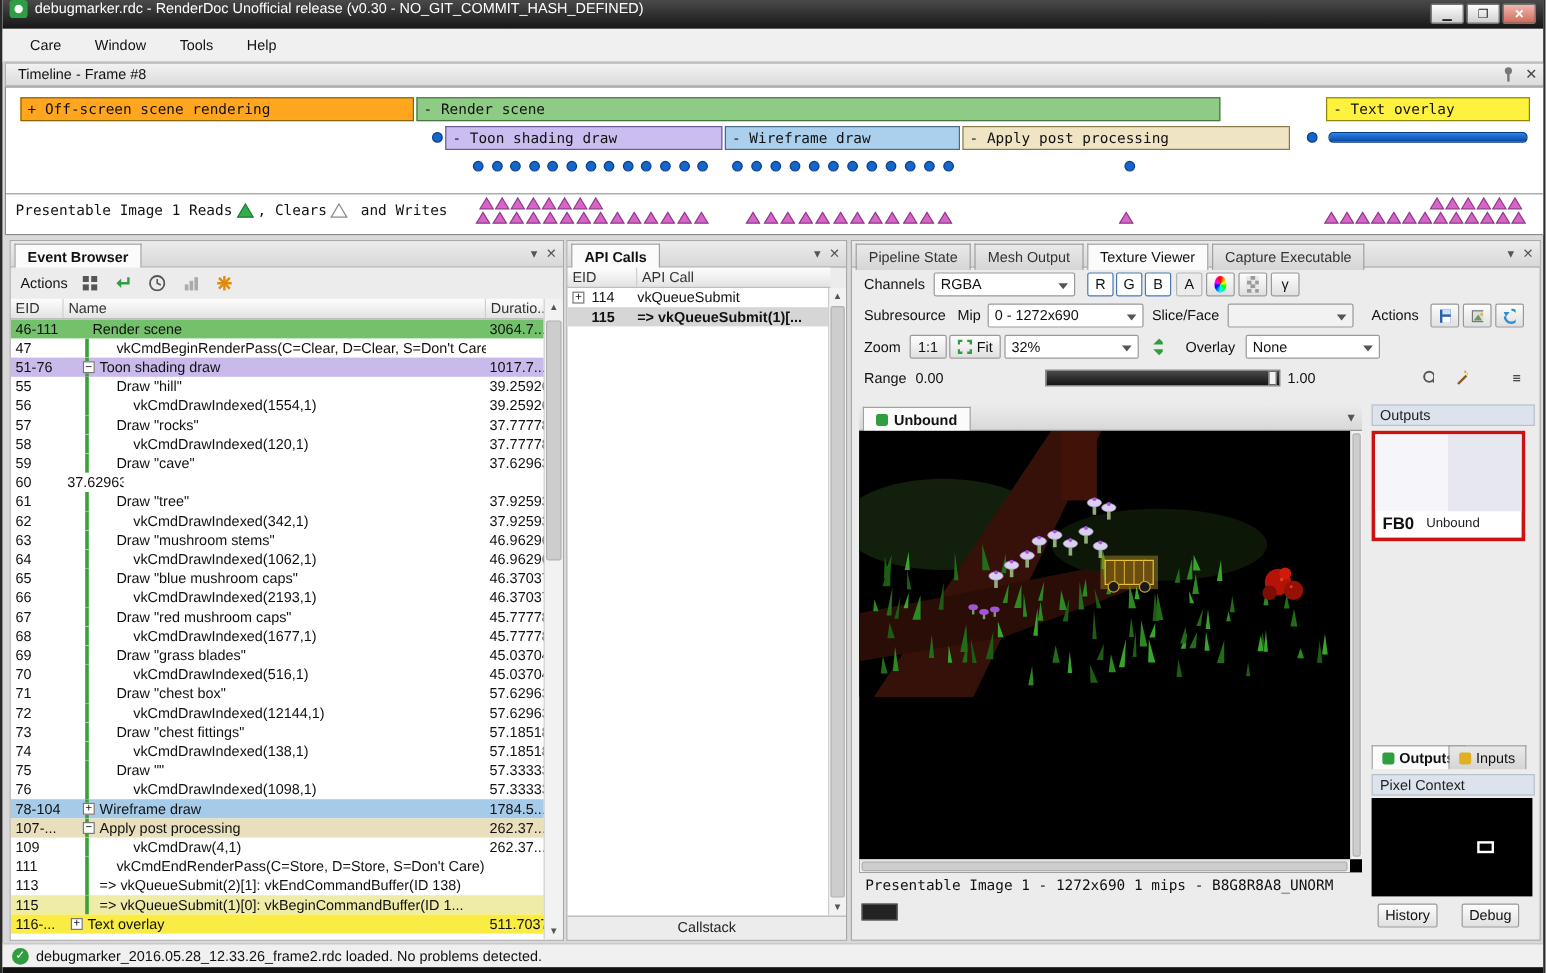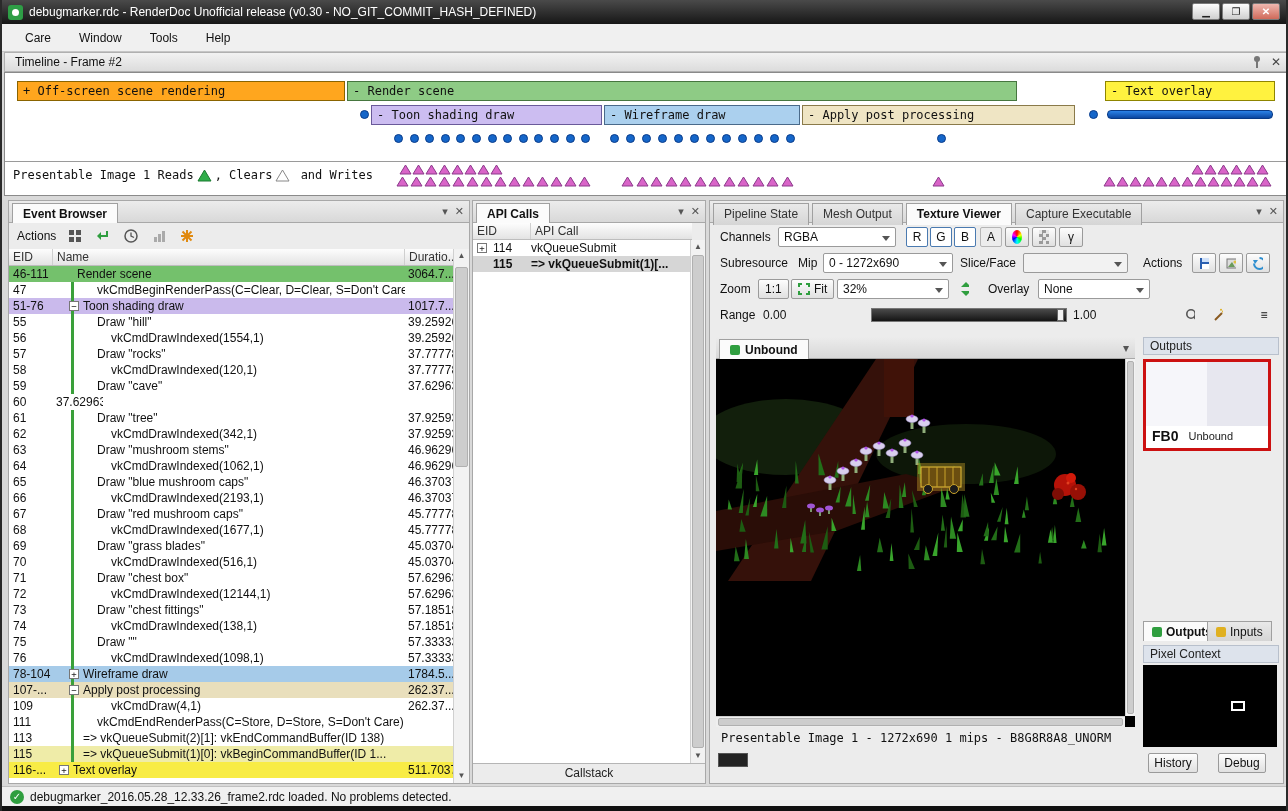--- a/index.html
+++ b/index.html
@@ -1,20 +1,20 @@
 <!DOCTYPE html>
 <html><head>
 <meta charset="utf-8">
 <style>
   *{margin:0;padding:0;box-sizing:border-box}
   html,body{width:1288px;height:811px;overflow:hidden}
   body{font-family:"Liberation Sans",sans-serif;font-size:12px;color:#111;background:#d4d4d4}
   #window{position:relative;width:1288px;height:811px;background:#d9d9d9;border-left:2px solid #2a2a2a;border-right:2px solid #2a2a2a;overflow:hidden}
   
-  #titlebar{position:absolute;left:0;top:0;width:100%;height:24px;background:linear-gradient(#4a4a4a,#161616);display:flex;align-items:center;padding:0 6px;color:#fff}
+  #titlebar{position:absolute;left:0;top:0;width:100%;height:24px;background:linear-gradient(#4a4a4a,#161616);display:flex;padding:0 6px;color:#fff}
   #titlebar .logo{width:15px;height:15px;border-radius:3px;background:#2e9e46;margin-right:6px;display:flex;align-items:center;justify-content:center}
   #titlebar .logo i{width:7px;height:7px;border-radius:50%;background:#fff;display:block}
   #titlebar .title{font-size:12px;white-space:nowrap}
   .winbtns{position:absolute;right:6px;top:3px;display:flex;gap:2px}
   .winbtn{width:28px;height:17px;background:linear-gradient(#fdfdfd,#cfcfcf);border:1px solid #7a7a7a;border-radius:2px;display:flex;align-items:center;justify-content:center;font-size:10px;color:#222}
   .winbtn.close{background:linear-gradient(#f0b8b0,#d06a5a);color:#fff;font-weight:bold}
   
   #menubar{position:absolute;left:0;top:24px;width:100%;height:28px;background:#f0f0f0;border-bottom:1px solid #c6c6c6;display:flex;align-items:center;padding:0 10px;gap:2px}
   .menu-item{padding:4px 12px;border:1px solid transparent}
   
@@ -108,21 +108,21 @@
   </div>
 
   <div id="menubar">
       <div class="menu-item">Care</div>
       <div class="menu-item">Window</div>
       <div class="menu-item">Tools</div>
       <div class="menu-item">Help</div>
     </div>
 
   <div id="tl-header">
-    <span>Timeline - Frame #2</span>
+    <span>Timeline - Frame #8</span>
     <div id="tl-hdr-icons">
       <span><svg width="12" height="14">
             <circle cx="6" cy="4" r="3" fill="#777"></circle>
             <rect x="5" y="6" width="2" height="7" fill="#777"></rect>
           </svg></span>
       <span>✕</span>
     </div>
   </div>
   <div id="tl-body">
     <div id="marker-row">
@@ -584,21 +584,21 @@
     <div class="vscroll" style="right:0;top:39px;bottom:20px;width:15px">
       <div class="sarrow" style="top:0">▲</div>
       <div class="thumb" style="top:15px;bottom:15px"></div>
       <div class="sarrow" style="bottom:0">▼</div>
     </div>
     <div id="callstack">Callstack</div>
   </div>
 
   <div class="panel" id="right-panel" style="left:707px;top:200px;width:575px;height:584px">
     <div class="tabbar" id="rp-tabbar">
-      <span class="tab inactive">Pipeline State</span><span class="tab inactive">Mesh Output</span><span class="tab" style="font-weight: bold;">Texture Viewer</span><span class="tab inactive">Capture Executable</span><div class="panel-icons">
+      <span class="tab inactive">Pipeline State</span><span class="tab inactive">Mesh Output</span><span class="tab" style="font-weight: normal;">Texture Viewer</span><span class="tab inactive">Capture Executable</span><div class="panel-icons">
         <span>▾</span>
         <span>✕</span>
       </div>
     </div>
 
     <span class="lbl" style="left:10px;top:26px">Channels</span>
     <div class="combo" style="left:68px;top:26px;width:118px">RGBA</div>
     <div class="btn chan on" style="left:196px;top:26px">R</div>
     <div class="btn chan on" style="left:220px;top:26px">G</div>
     <div class="btn chan on" style="left:244px;top:26px">B</div>

